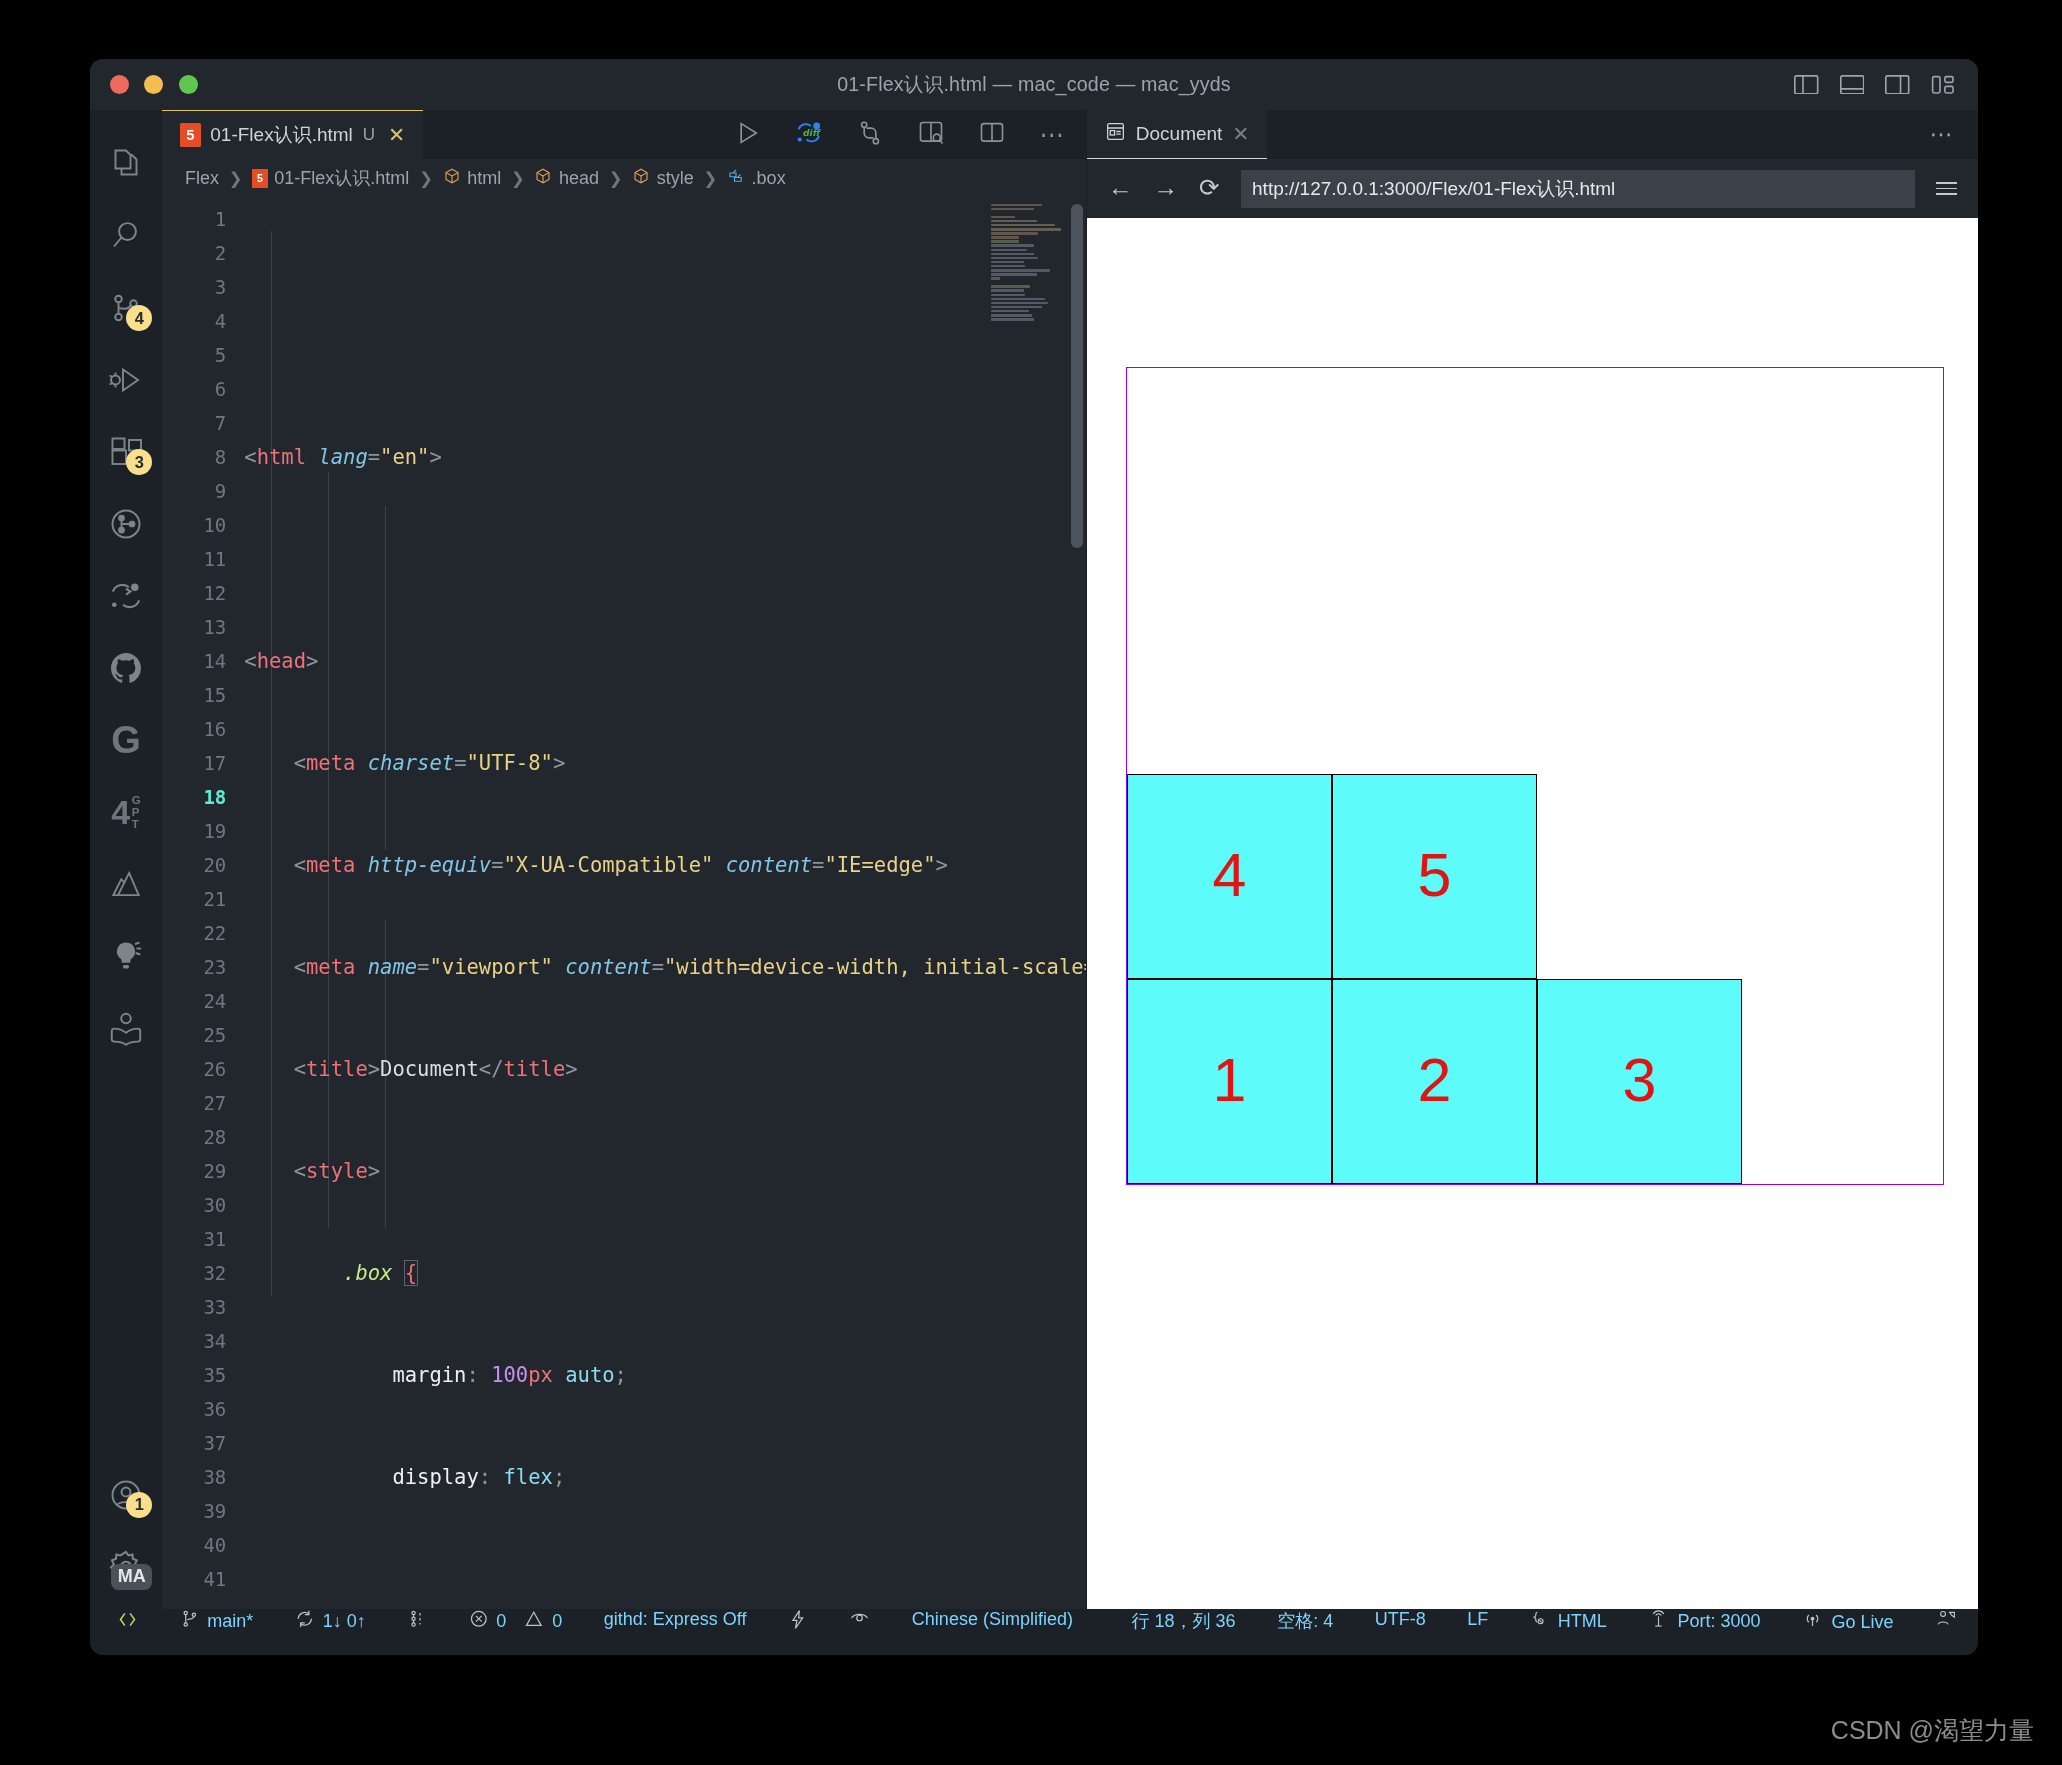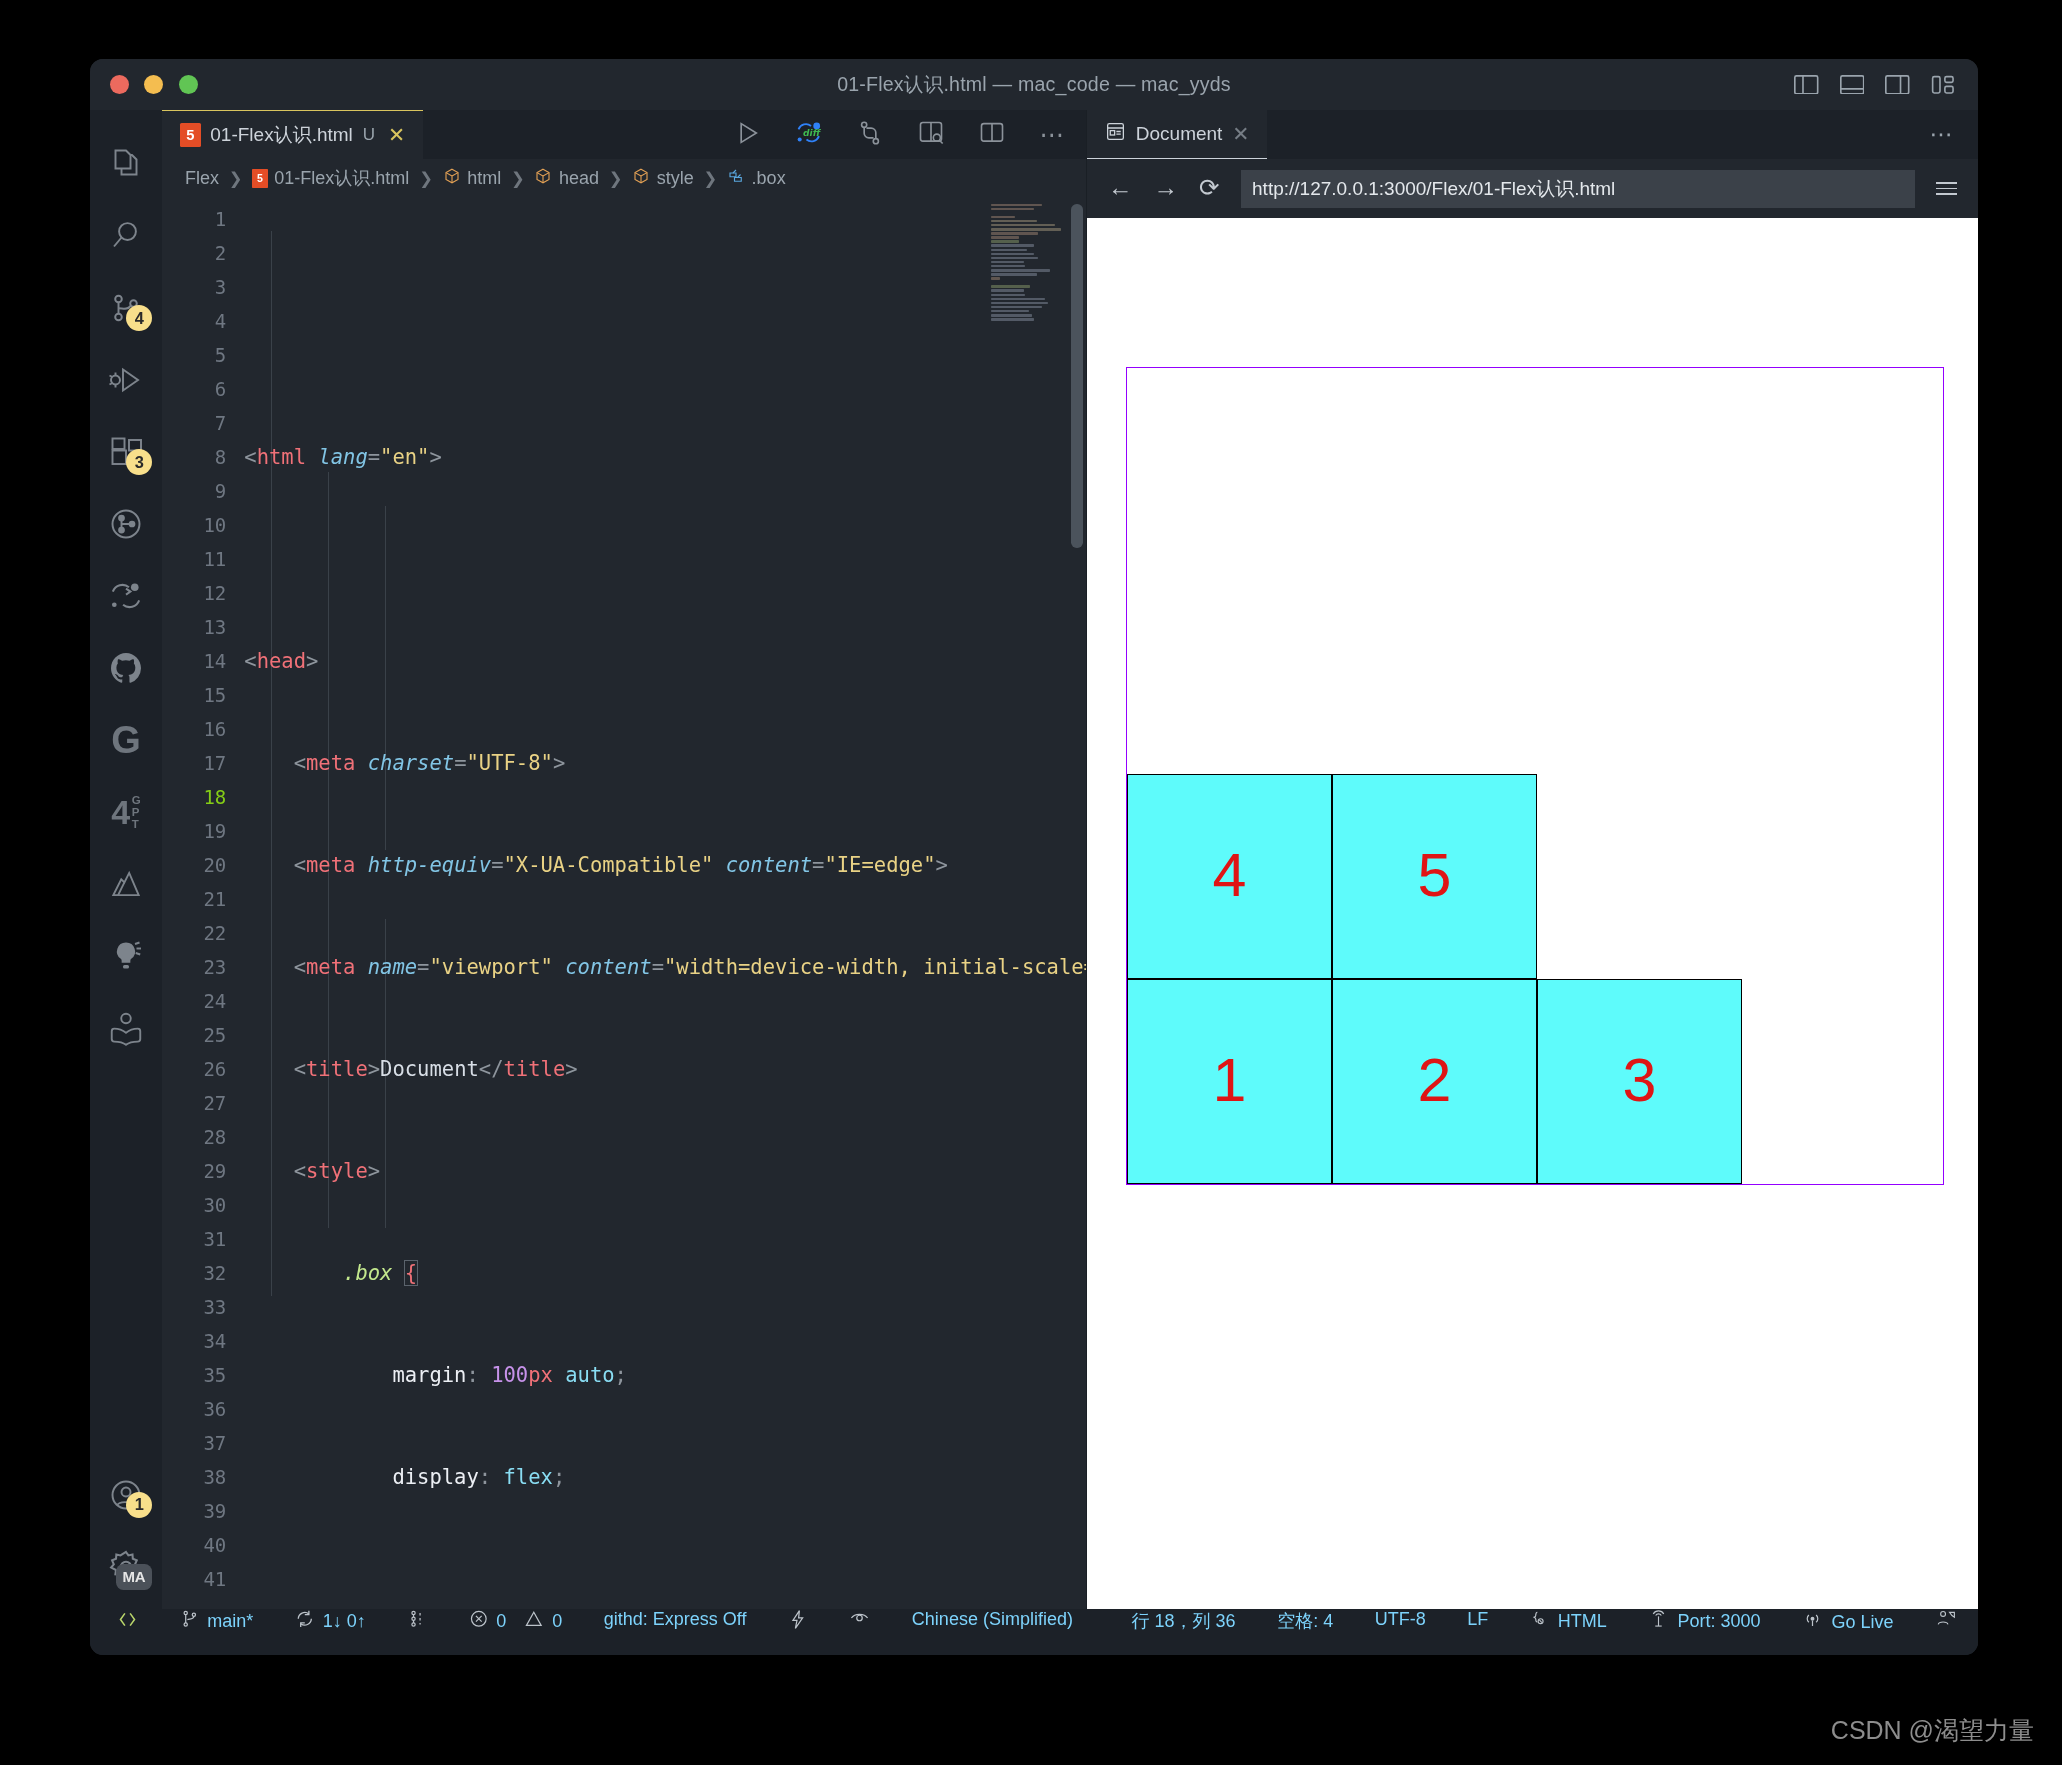--- a/index.html
+++ b/index.html
@@ -65,21 +65,21 @@
   }
   .act svg { display: block; }
   .badge {
     position: absolute; right: 9.8px; bottom: 13px;
     min-width: 26px; height: 26px; border-radius: 13px;
     background: #f8df8b; color: #2a2a2a;
     font-size: 16.4px; font-weight: bold;
     display: flex; align-items: center; justify-content: center;
     padding: 0 6.5px;
   }
-  .badge.gray { background: #4b5159; color: #e6e6e6; font-size: 15px; border-radius: 7.4px; }
+  .badge.gray { background: #4b5159; color: #e6e6e6; font-size: 18px; border-radius: 7.4px; }
   #act-bottom { position: absolute; bottom: 6.5px; left: 0; width: 72px; }
   .gtext { font-size: 38px; font-weight: 900; color: #6e757d; font-family: "Liberation Sans", sans-serif; }
   .gpt4 { display: flex; align-items: center; color: #6e757d; }
   .gpt4 .four { font-size: 34px; font-weight: 900; line-height: 1; }
   .gpt4 .letters { font-size: 11.5px; font-weight: 700; line-height: 1.05; margin-left: 1.6px; }
 
   
   #editorcol { flex: 1 1 auto; display: flex; flex-direction: column; min-width: 0; background: #22272e; }
 
   
@@ -133,21 +133,21 @@
     background: #22272e;
     display: flex;
   }
   #gutter {
     width: 79px; flex: 0 0 79px; text-align: right;
     padding-right: 14.7px; padding-top: 4.9px;
     color: #6f7782; font-size: 19px;
     font-family: "DejaVu Sans Mono", monospace;
     line-height: 34px;
   }
-  #gutter .cur { color: #84cc16; font-weight: normal; }
+  #gutter .cur { color: #5eead4; font-weight: bold; }
   #code {
     flex: 1 1 auto; padding-top: 4.9px; padding-left: 3.3px;
     font-family: "DejaVu Sans Mono", monospace;
     font-size: 20.5px; line-height: 34px;
     white-space: pre;
     overflow: hidden;
     position: relative;
   }
   .line { height: 34px; position: relative; }
   

